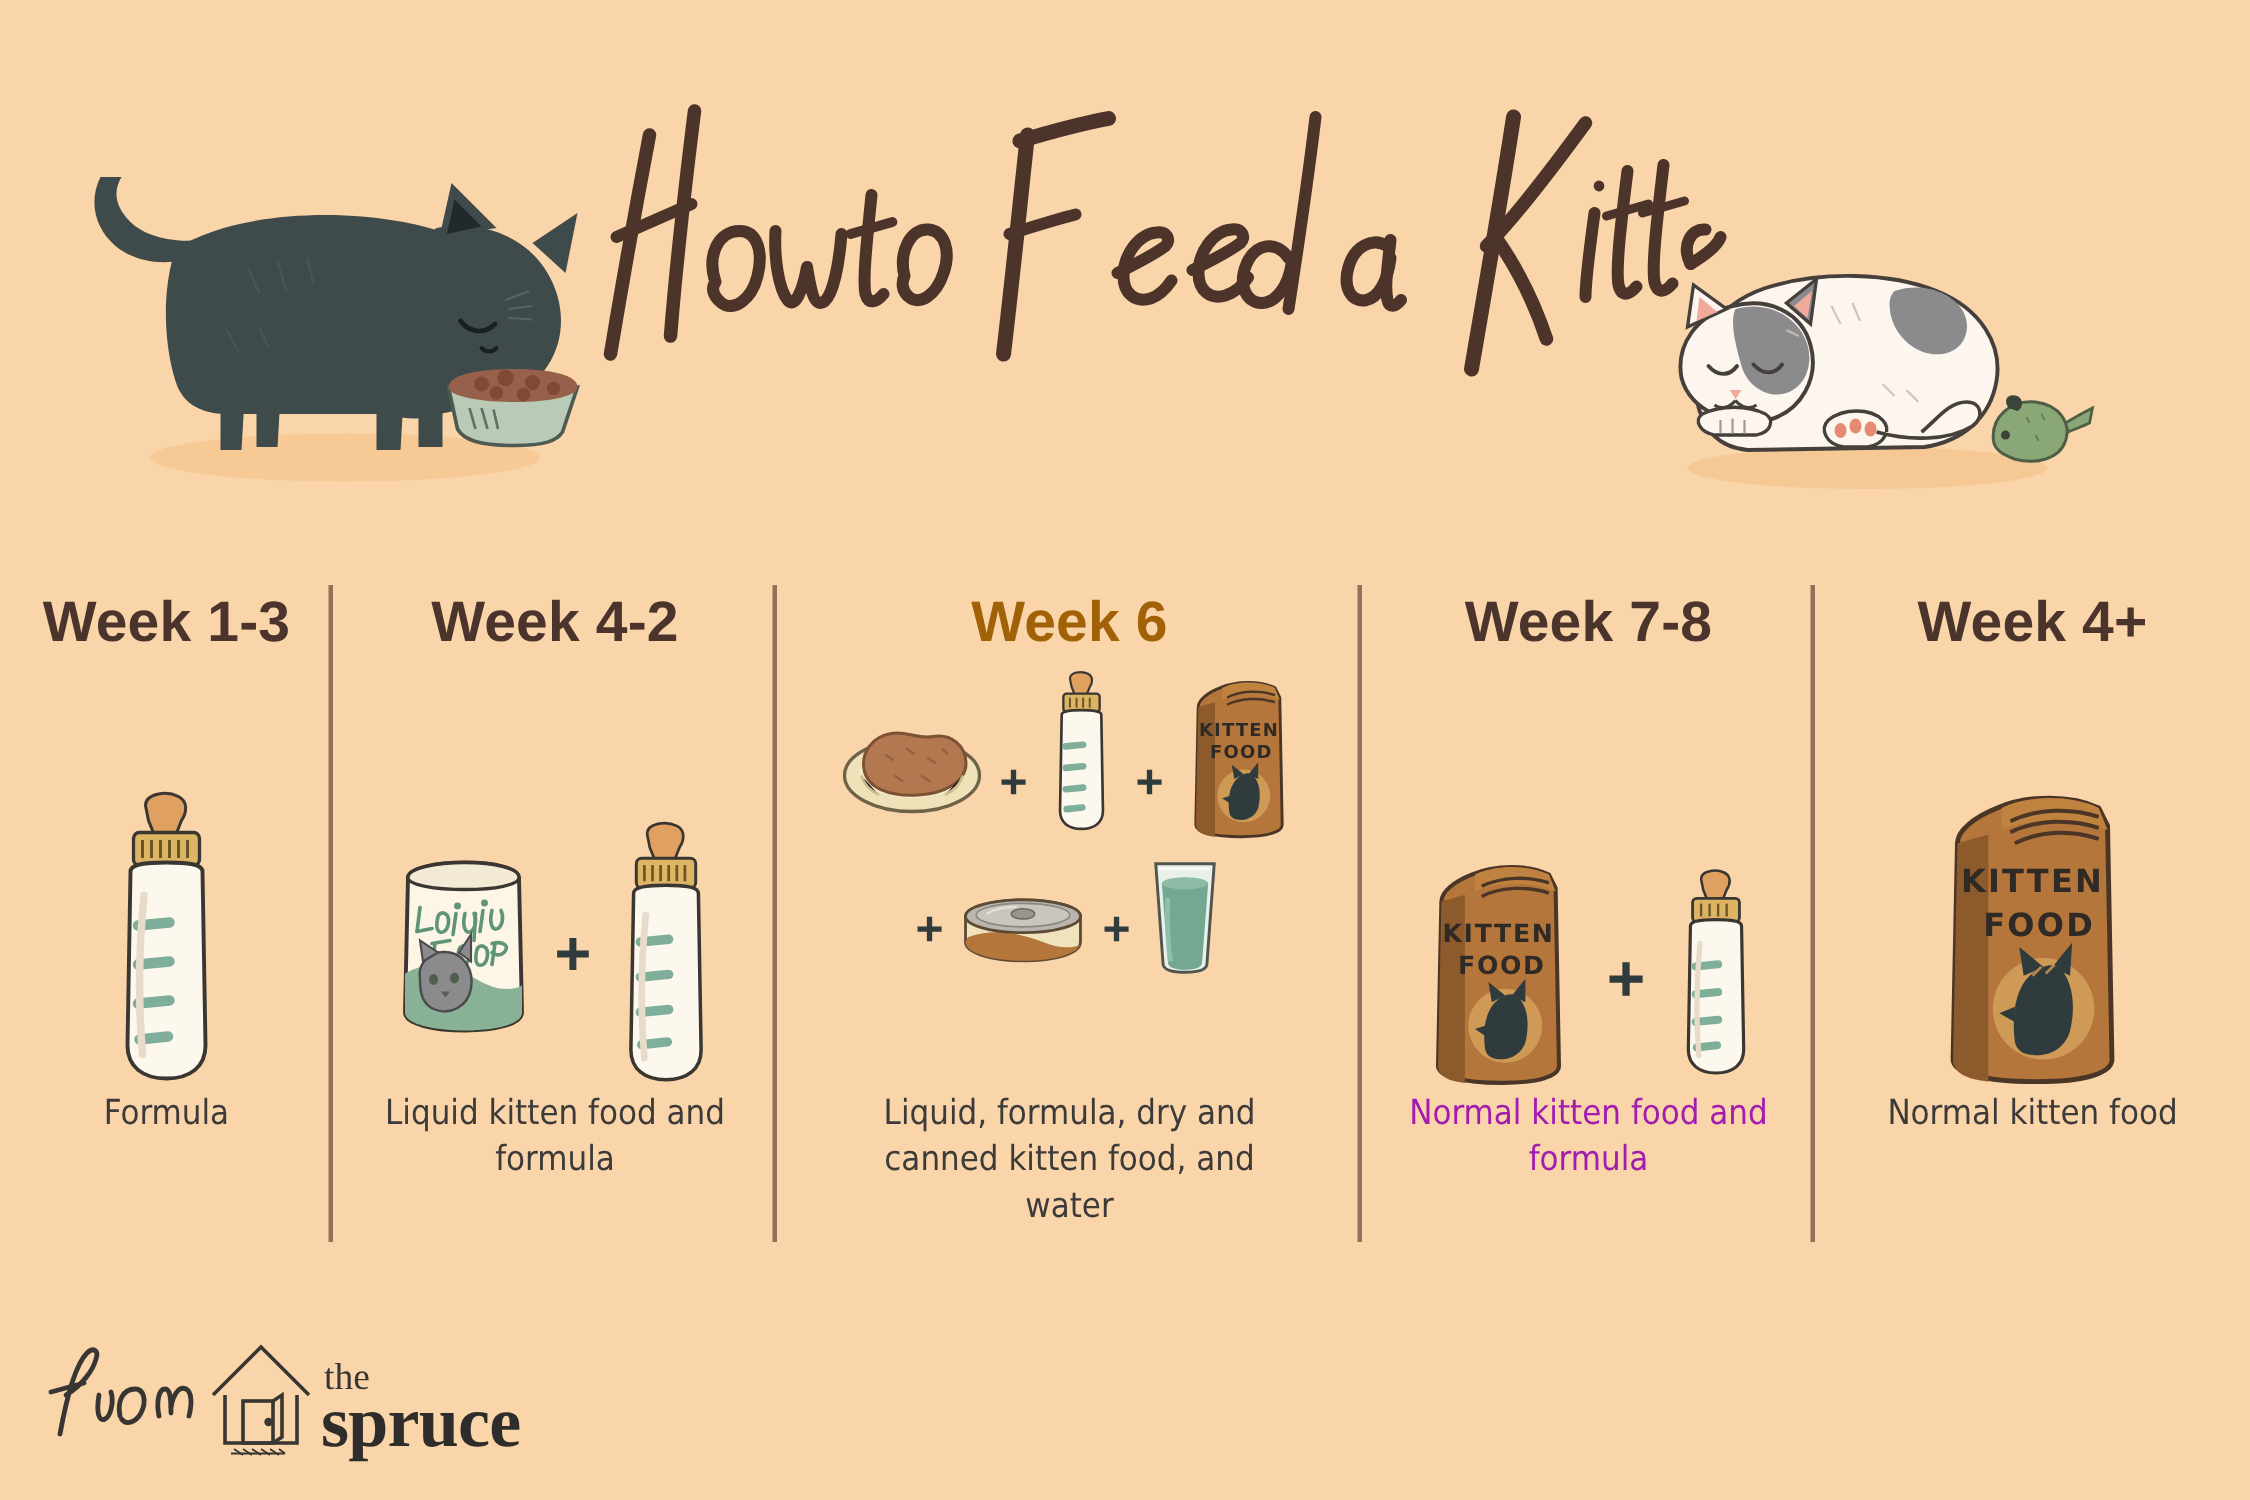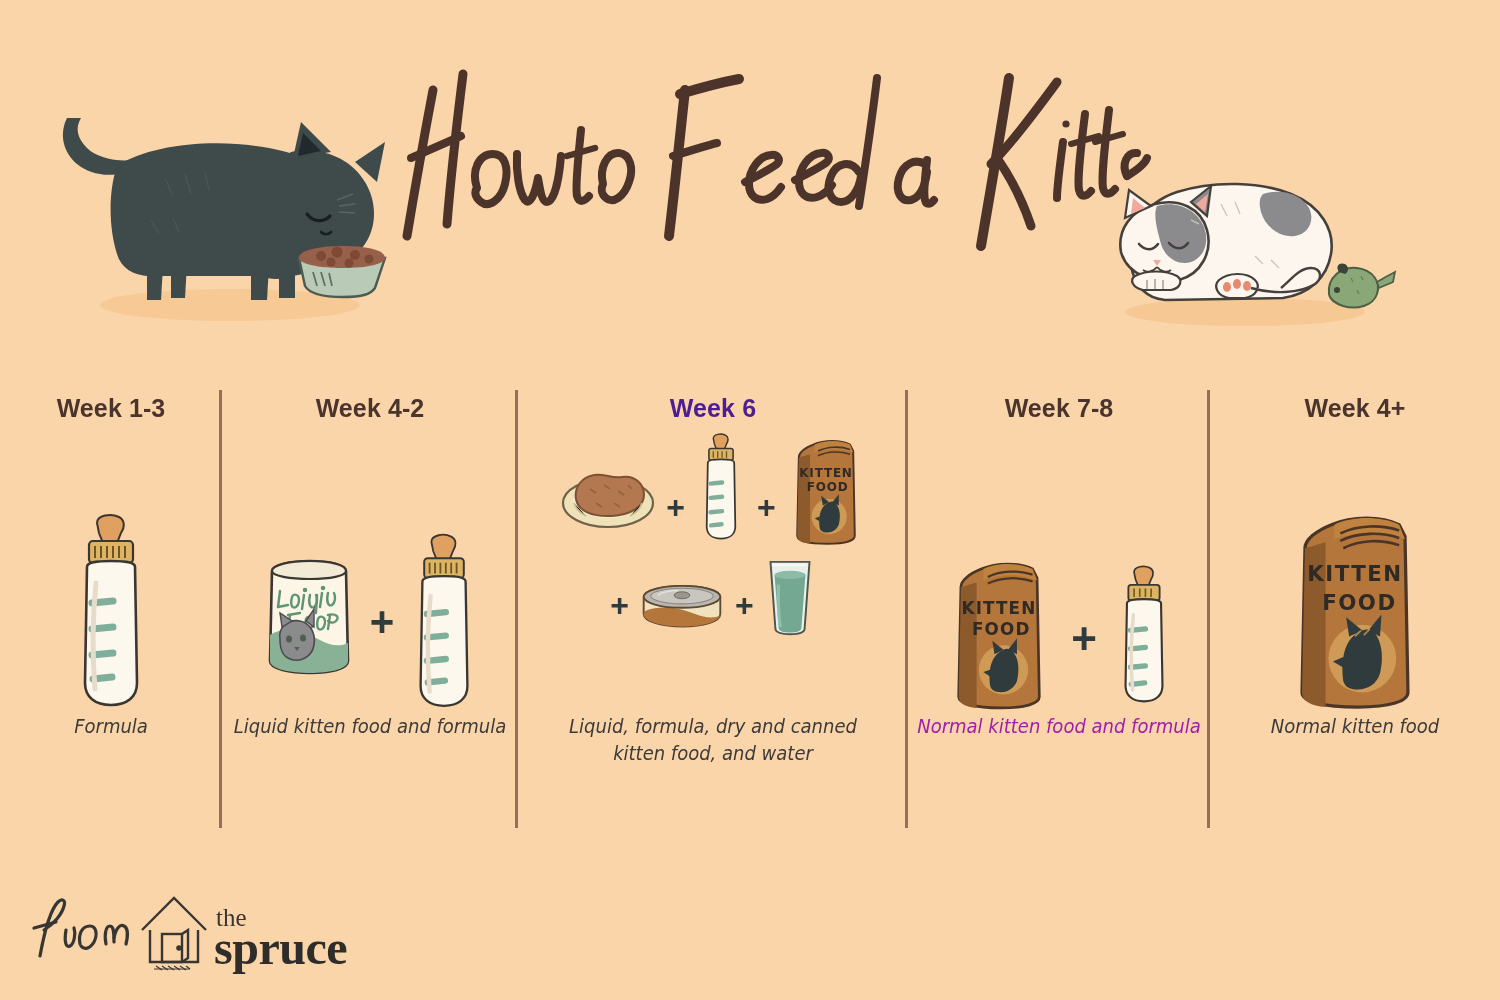--- a/index.html
+++ b/index.html
@@ -31,31 +31,30 @@
   .col-1 { width:222px; }
   .col-2 { width:296px; }
   .col-3 { width:390px; }
   .col-4 { width:302px; }
   .col-5 { width:290px; }
   .divider {
     position:absolute; top:12px; right:0; width:3px; height:438px;
     background:#8d6a55; opacity:.95;
   }
   .col-head {
-    font-size:25px; font-weight:700; color:#4a342c; letter-spacing:.1px;
+    font-size:38px; font-weight:700; color:#4a342c; letter-spacing:.1px;
     margin-top:16px; white-space:nowrap;
   }
   .art {
     flex:0 0 auto; display:flex; align-items:flex-end; justify-content:center;
     width:100%;
   }
   .caption {
-    font-size:20px; line-height:1.35; color:#3c3b3a; text-align:center;
+    font-size:23px; line-height:1.35; color:#3c3b3a; text-align:center;
     font-family:"DejaVu Sans Condensed","Liberation Sans", sans-serif;
-    font-style:italic;
   }
   .plus { color:#2f3b3c; font-weight:900; line-height:1; }
 
   
   svg { overflow:visible; }
 
   
   .logo { position:absolute; left:30px; top:890px; width:340px; height:80px;text-align:right; }
 </style>
 </head>
@@ -335,21 +334,21 @@
               <path d="M22 166 L41 164"></path>
           </g>
           <path d="M25 70 C22 100 21 140 24 176" stroke="#e7dcc9" stroke-width="5" fill="none" stroke-linecap="round"></path>
         </svg>
       </div>
       <div class="caption" style="color: rgb(60, 59, 58);">Liquid kitten food and formula</div>
       <div class="divider" style="background: rgb(141, 106, 85);"></div>
     </div>
 
     <div class="col col-3">
-      <div class="col-head" style="color: #4c1d95;">Week 6</div>
+      <div class="col-head" style="color: #a16207;">Week 6</div>
 
       <div style="height:290px;padding-top:10px;width:100%;display:flex;flex-direction:column;align-items:center;gap:6px;">
 
         <div style="display:flex;align-items:flex-end;justify-content:center;gap:10px;">
           <svg width="96" height="80" viewBox="0 0 96 80" style="margin-bottom:16px">
             <ellipse cx="48" cy="52" rx="45" ry="24" fill="#efe2b9" stroke="#6e6348" stroke-width="2.2"></ellipse>
             <ellipse cx="48" cy="50" rx="35" ry="17" fill="#f6ecc9"></ellipse>
             <path d="M16 48 C14 36 22 26 34 24 C44 22 52 28 62 26 C74 24 84 32 84 44
                      C84 56 70 64 52 65 C32 66 18 60 16 48 Z" fill="#b3784f" stroke="#7d5134" stroke-width="2"></path>
             <g stroke="#8b5c3b" stroke-width="1.6" opacity=".8">

